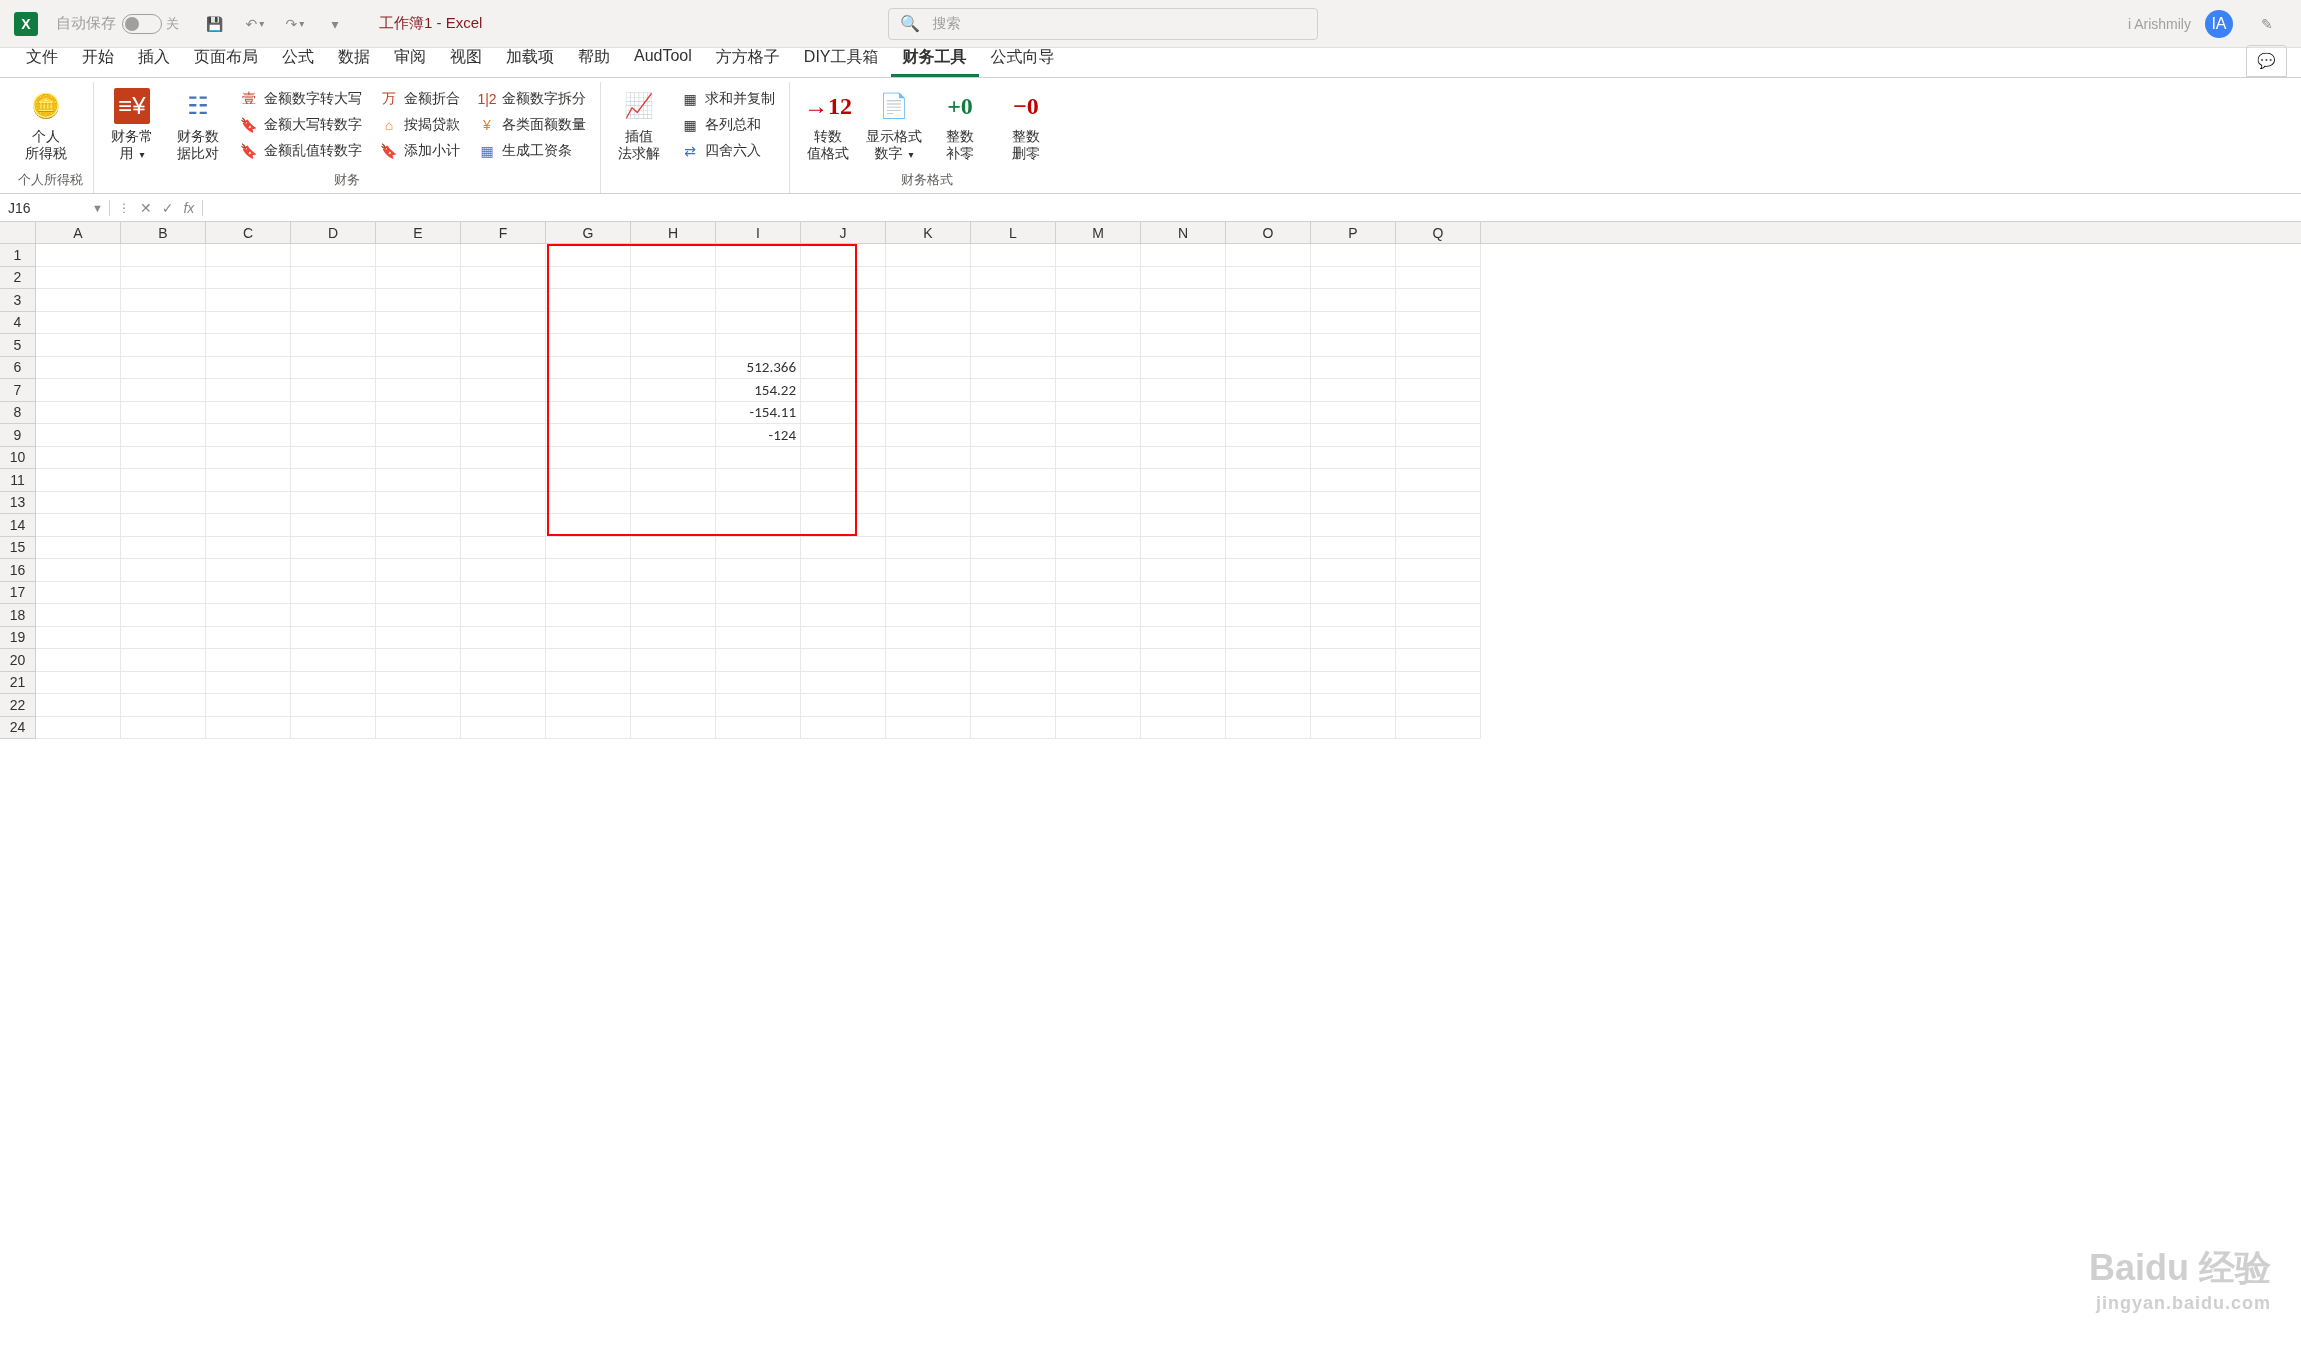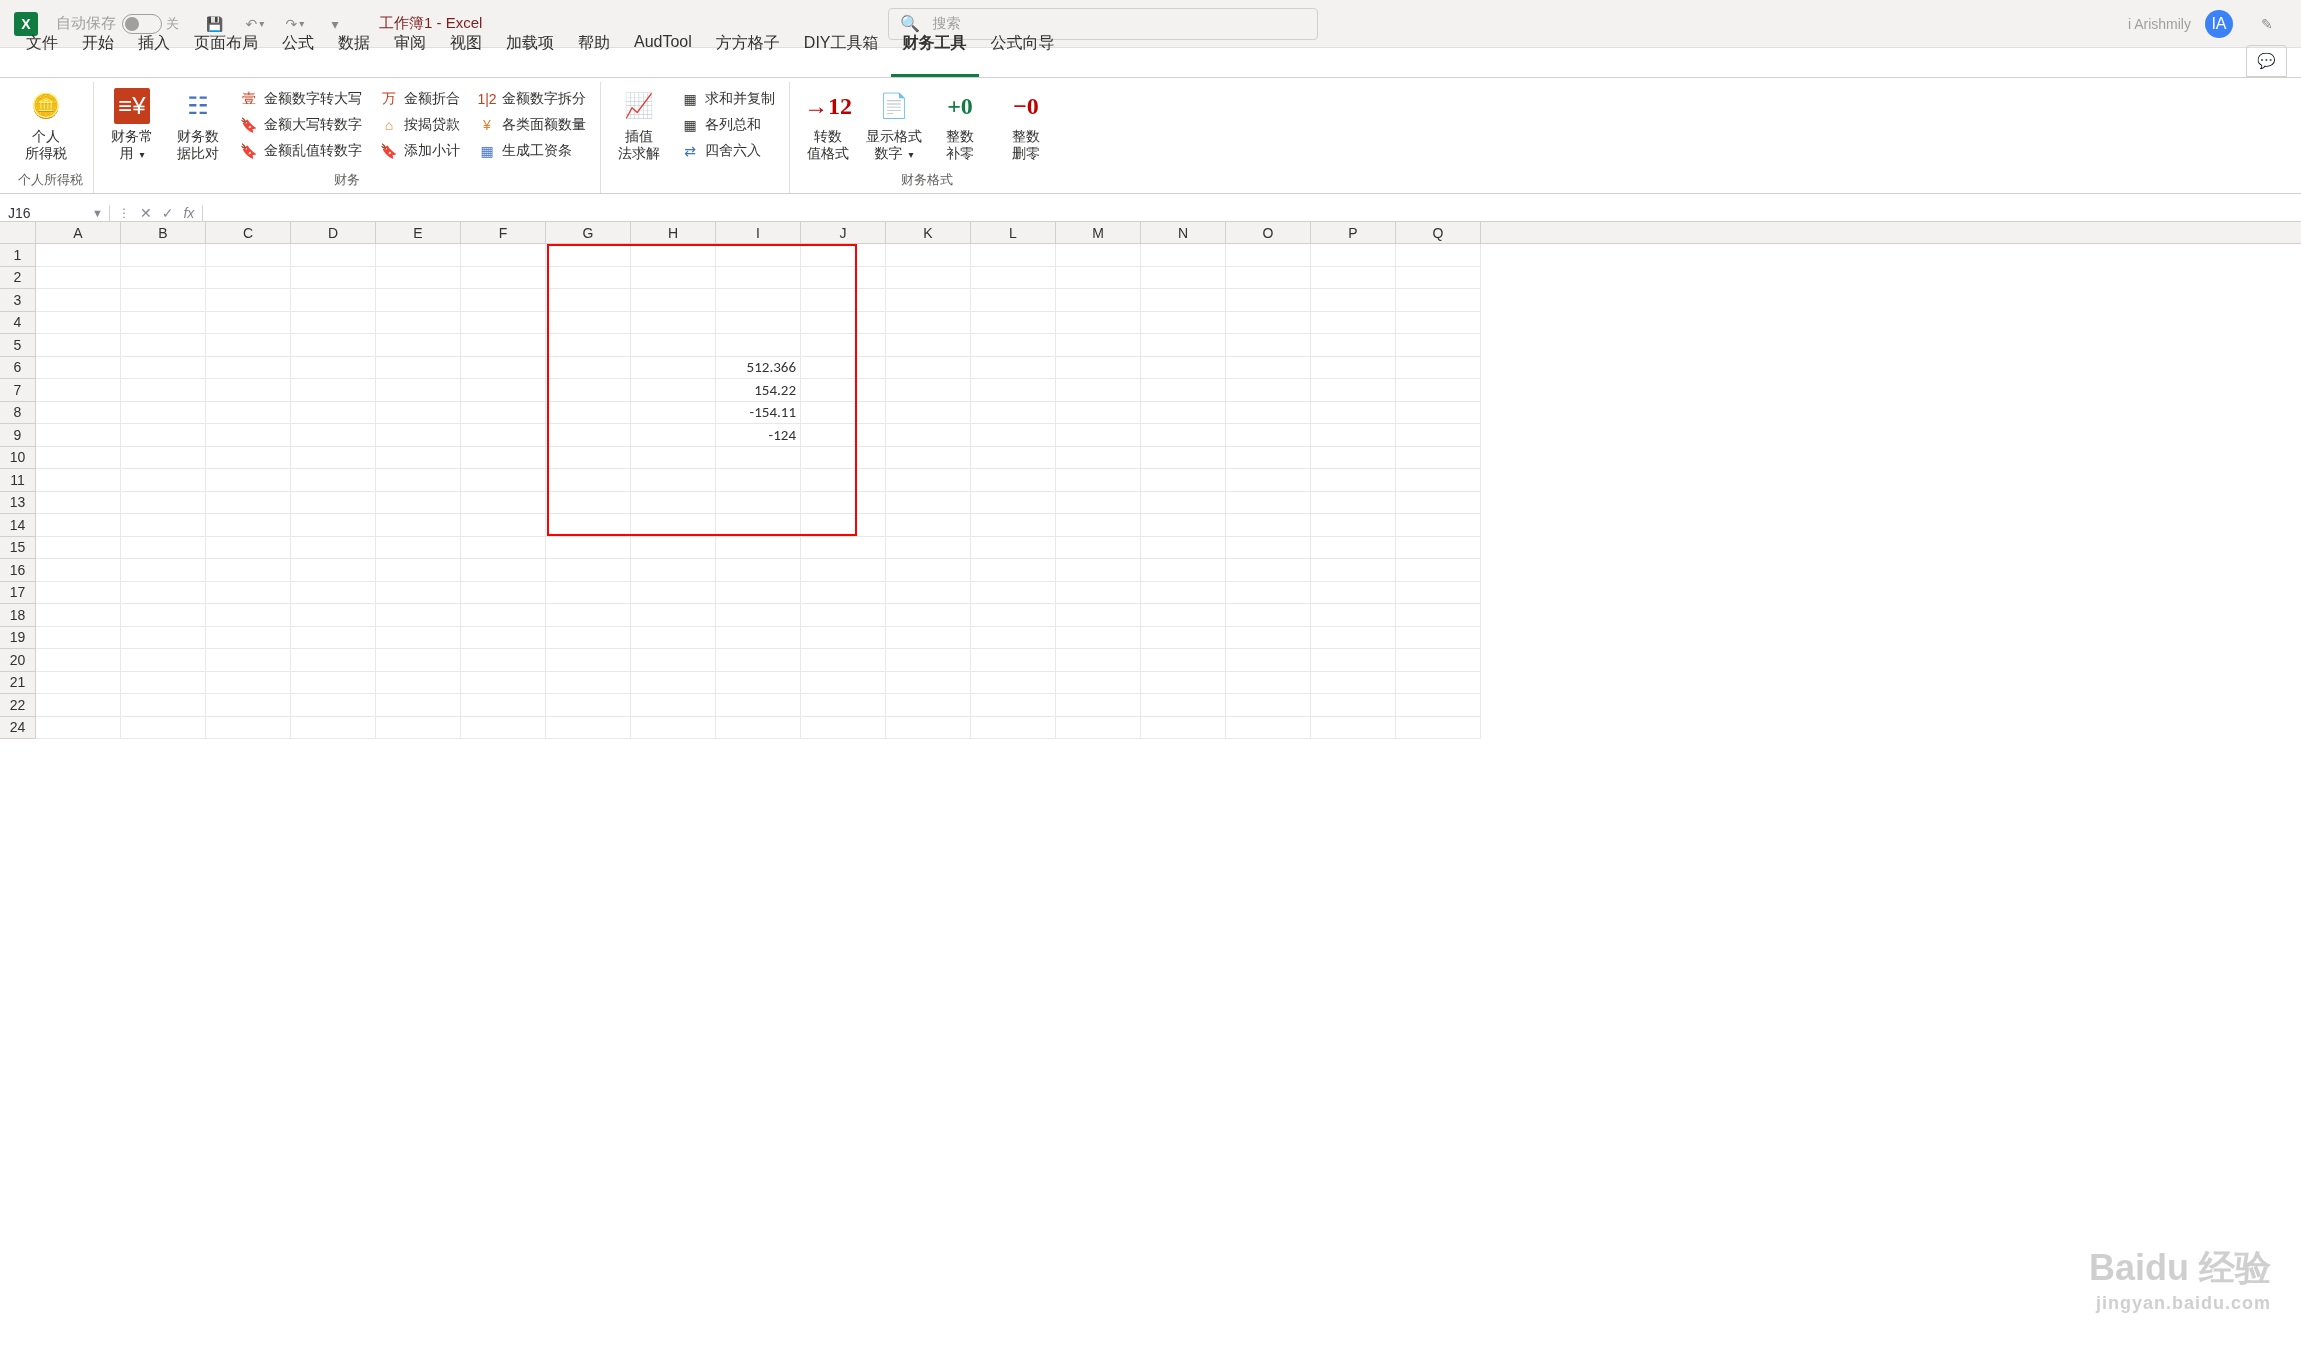--- a/index.html
+++ b/index.html
@@ -11,35 +11,35 @@
 .toggle::after { content: ""; position: absolute; left: 2px; top: 2px; width: 14px; height: 14px; background: #a19f9d; border-radius: 50%; }
 .toggle-off { color: #a19f9d; font-size: 13px; margin-right: 16px; }
 .qat-icon { width: 20px; height: 20px; margin: 0 10px; color: #888; display: inline-flex; align-items: center; justify-content: center; }
 .doc-title { color: #7f1d1d; font-size: 15px; margin-left: 24px; }
 .search-box { margin-left: auto; margin-right: auto; width: 430px; height: 32px; border: 1px solid #d2d0ce; border-radius: 4px; display: flex; align-items: center; padding: 0 12px; color: #a19f9d; }
 .search-box .mag { margin-right: 12px; font-size: 16px; }
 .user-area { display: flex; align-items: center; gap: 14px; color: #a19f9d; margin-left: auto; }
 .avatar { width: 28px; height: 28px; background: #3b82f6; color: #fff; border-radius: 50%; display: flex; align-items: center; justify-content: center; font-size: 16px; }
 .tabs-bar { height: 30px; display: flex; align-items: flex-end; padding: 0 14px; border-bottom: 1px solid #d2d0ce; }
 .tab { padding: 6px 12px 8px; font-size: 16px; color: #323130; cursor: pointer; }
-.tab.active { font-weight: 600; border-bottom: 3px solid #107c41; padding-bottom: 20px; }
+.tab.active { font-weight: 600; border-bottom: 3px solid #107c41; padding-bottom: 6px; }
 .comment-icon { margin-left: auto; padding: 6px 10px; border: 1px solid #d2d0ce; border-radius: 4px 4px 0 0; font-size: 15px; }
 .ribbon { height: 116px; background: #fff; border-bottom: 1px solid #d2d0ce; display: flex; padding: 4px 8px 0; }
 .ribbon-group { border-right: 1px solid #e1dfdd; padding: 0 10px; display: flex; flex-direction: column; }
 .ribbon-group-body { flex: 1; display: flex; gap: 10px; align-items: flex-start; padding-top: 6px; }
 .ribbon-group-label { text-align: center; font-size: 13px; color: #605e5c; padding: 4px 0; }
 .big-btn { display: flex; flex-direction: column; align-items: center; justify-content: flex-start; width: 56px; text-align: center; font-size: 14px; color: #323130; gap: 4px; }
 .big-btn .icon-box { width: 36px; height: 36px; display: flex; align-items: center; justify-content: center; font-size: 24px; }
 .big-btn .label { line-height: 1.2; }
 .small-btn-col { display: flex; flex-direction: column; gap: 4px; }
 .small-btn { display: flex; align-items: center; gap: 6px; font-size: 14px; color: #323130; padding: 2px 4px; white-space: nowrap; }
 .small-btn .sicon { width: 18px; height: 18px; display: inline-flex; align-items: center; justify-content: center; font-size: 14px; }
 .coins { font-size: 28px; }
 .red-icon-box { background: #c43e1c; color: #fff; width: 36px; height: 36px; display: flex; align-items: center; justify-content: center; border-radius: 2px; }
-.formula-bar { height: 28px; display: flex; align-items: flex-end; border-bottom: 1px solid #d2d0ce; background: #fff; }
+.formula-bar { height: 28px; display: flex; align-items: center; border-bottom: 1px solid #d2d0ce; background: #fff; }
 .name-box { width: 110px; border-right: 1px solid #d2d0ce; display: flex; align-items: center; padding: 0 8px; font-size: 14px; position: relative; }
 .name-box .dd { position: absolute; right: 6px; color: #888; font-size: 11px; }
 .fx-controls { display: flex; align-items: center; padding: 0 8px; gap: 10px; color: #888; border-right: 1px solid #d2d0ce; }
 .fx-input { flex: 1; padding: 0 8px; display: flex; align-items: center; }
 .grid-container { position: relative; height: calc(1352px - 48px - 38px - 116px - 28px); overflow: hidden; }
 .col-headers { display: flex; height: 22px; background: #f3f2f1; border-bottom: 1px solid #d2d0ce; position: sticky; top: 0; }
 .corner { width: 36px; border-right: 1px solid #d2d0ce; background: #f3f2f1; }
 .col-h { width: 85px; border-right: 1px solid #d2d0ce; text-align: center; font-size: 14px; color: #323130; display: flex; align-items: center; justify-content: center; }
 .row { display: flex; height: 22.5px; }
 .row-h { width: 36px; border-right: 1px solid #d2d0ce; border-bottom: 1px solid #d2d0ce; background: #f3f2f1; text-align: center; font-size: 14px; color: #323130; display: flex; align-items: center; justify-content: center; }

